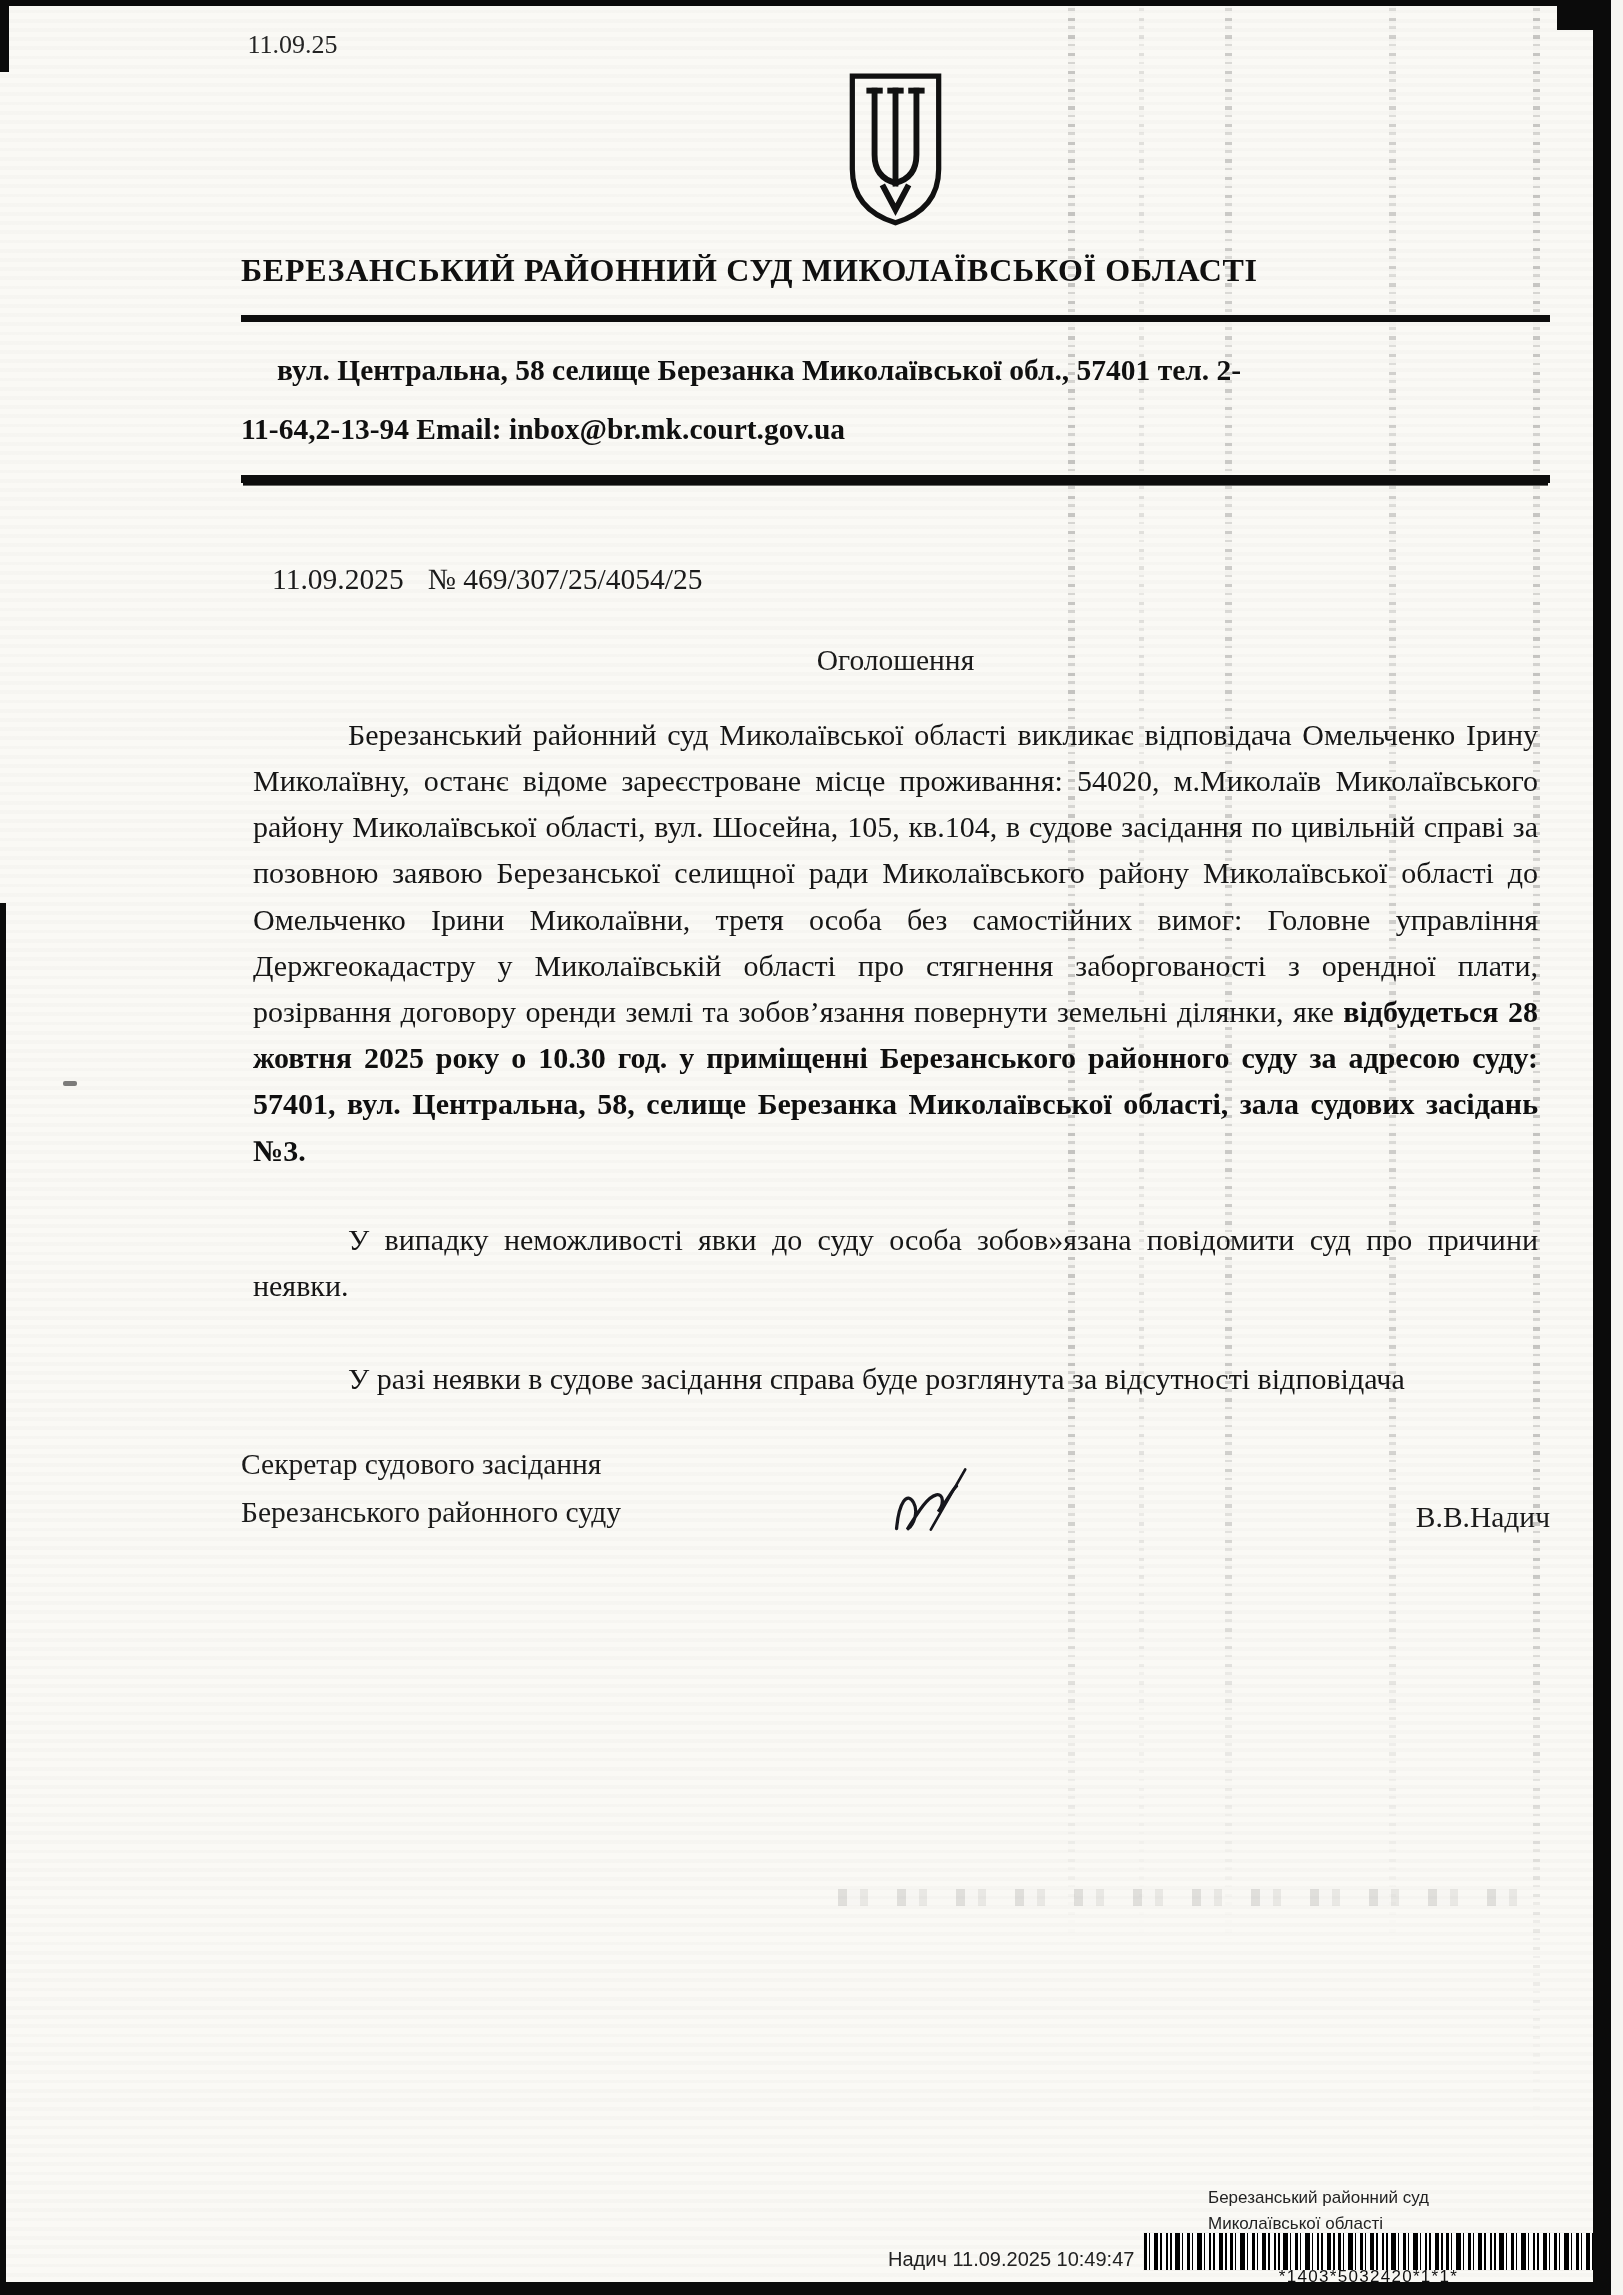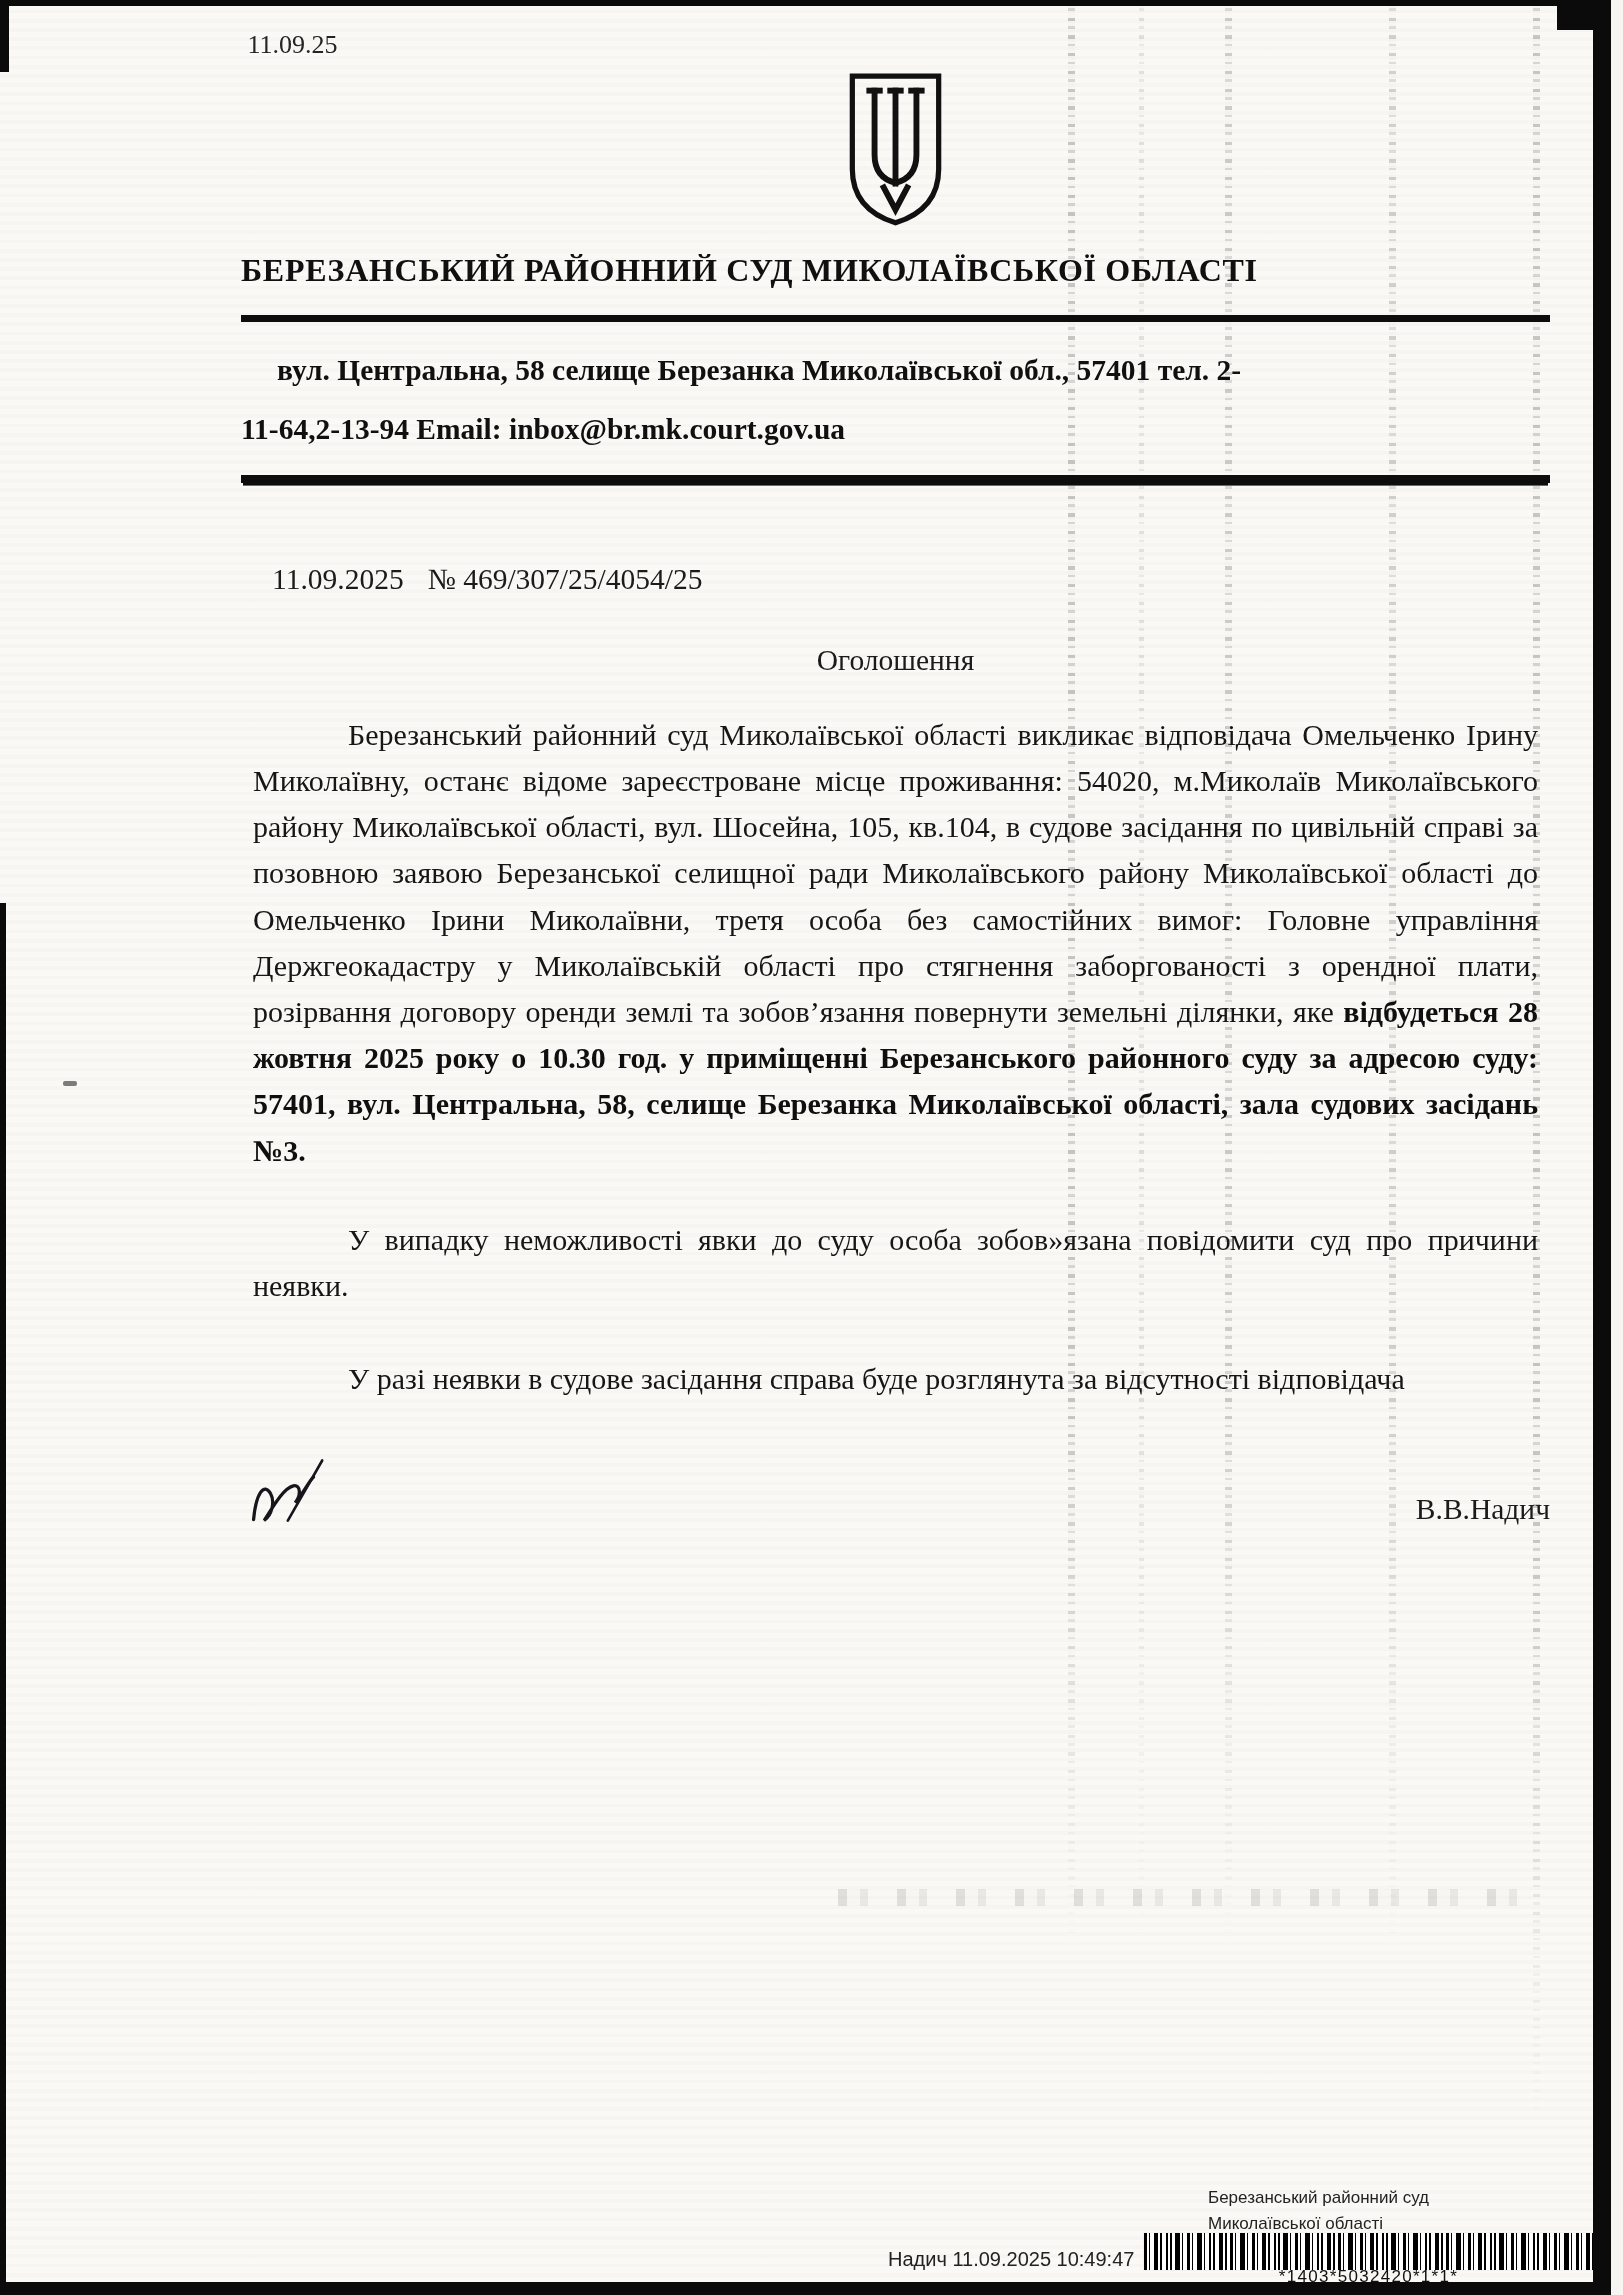--- a/index.html
+++ b/index.html
@@ -163,20 +163,24 @@
     <div class="doc-title">Оголошення</div>
 
     <p class="para p1"><span>Березанський районний суд Миколаївської області викликає відповідача Омельченко Ірину Миколаївну, останє відоме зареєстроване місце проживання: 54020, м.Миколаїв Миколаївського району Миколаївської області, вул. Шосейна, 105, кв.104, в судове засідання по цивільній справі за позовною заявою Березанської селищної ради Миколаївського району Миколаївської області до Омельченко Ірини Миколаївни, третя особа без самостійних вимог: Головне управління Держгеокадастру у Миколаївській області про стягнення заборгованості з орендної плати, розірвання договору оренди землі та зобов’язання повернути земельні ділянки, яке </span><span class="b">відбудеться 28 жовтня 2025 року о 10.30 год. у приміщенні Березанського районного суду за адресою суду: 57401, вул. Центральна, 58, селище Березанка Миколаївської області, зала судових засідань №3.</span></p>
 
     <p class="para p2">У випадку неможливості явки до суду особа зобов»язана повідомити суд про причини неявки.</p>
 
     <p class="para p3">У разі неявки в судове засідання справа буде розглянута за відсутності відповідача</p>
 
 
     <div class="sig-row">
+      <div class="sig-role">
+        <div>Секретар судового засідання</div>
+        <div>Березанського районного суду</div>
+      </div>
       <div class="sig-scribble">
         <svg width="111" height="85" viewBox="0 0 170 130" aria-hidden="true">
           <g fill="none" stroke="#16161c" stroke-linecap="round">
             <path stroke-width="5" d="M14,95 C22,55 36,40 44,58 C50,72 42,92 30,98 C52,70 66,52 80,50 C92,49 90,66 80,76 C96,60 104,46 112,40"></path>
             <path stroke-width="4" d="M66,102 L128,16"></path>
           </g>
         </svg>
       </div>
       <div class="sig-name">В.В.Надич</div>
     </div>

